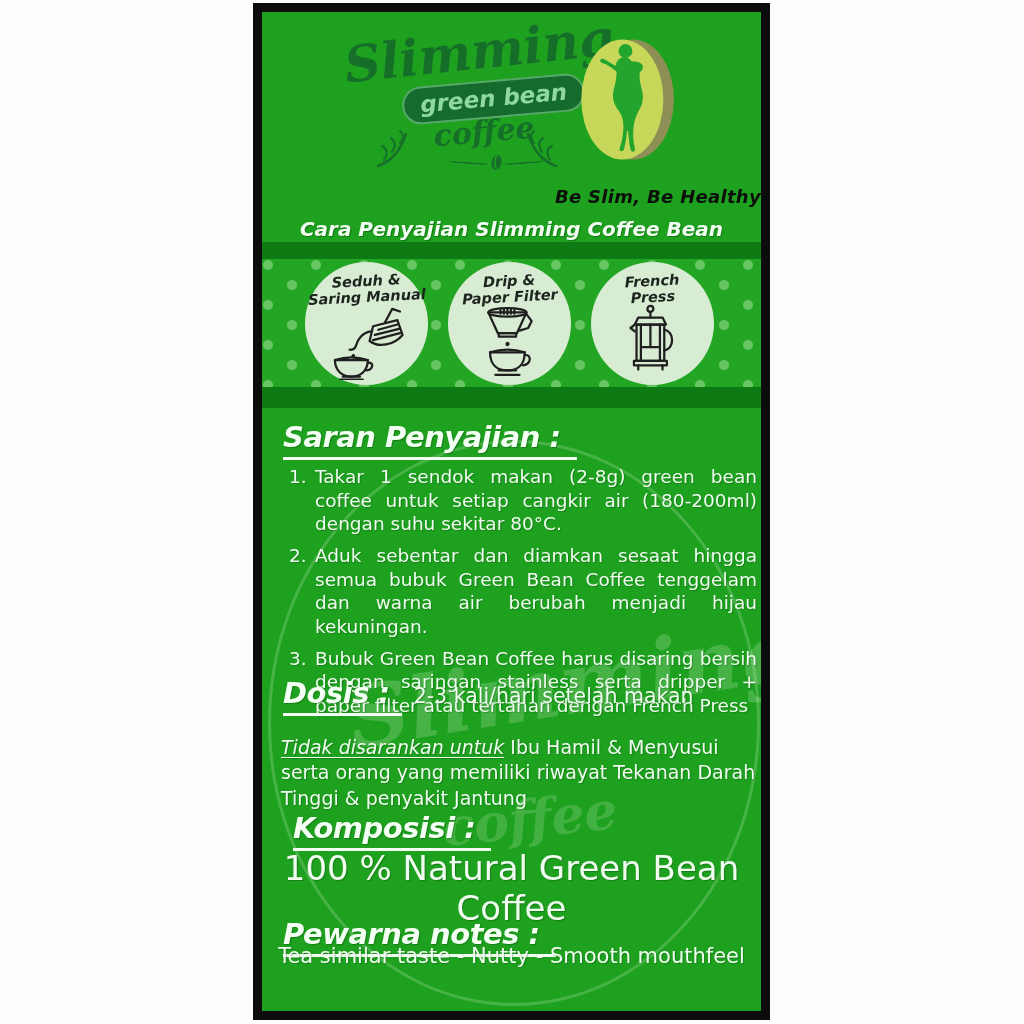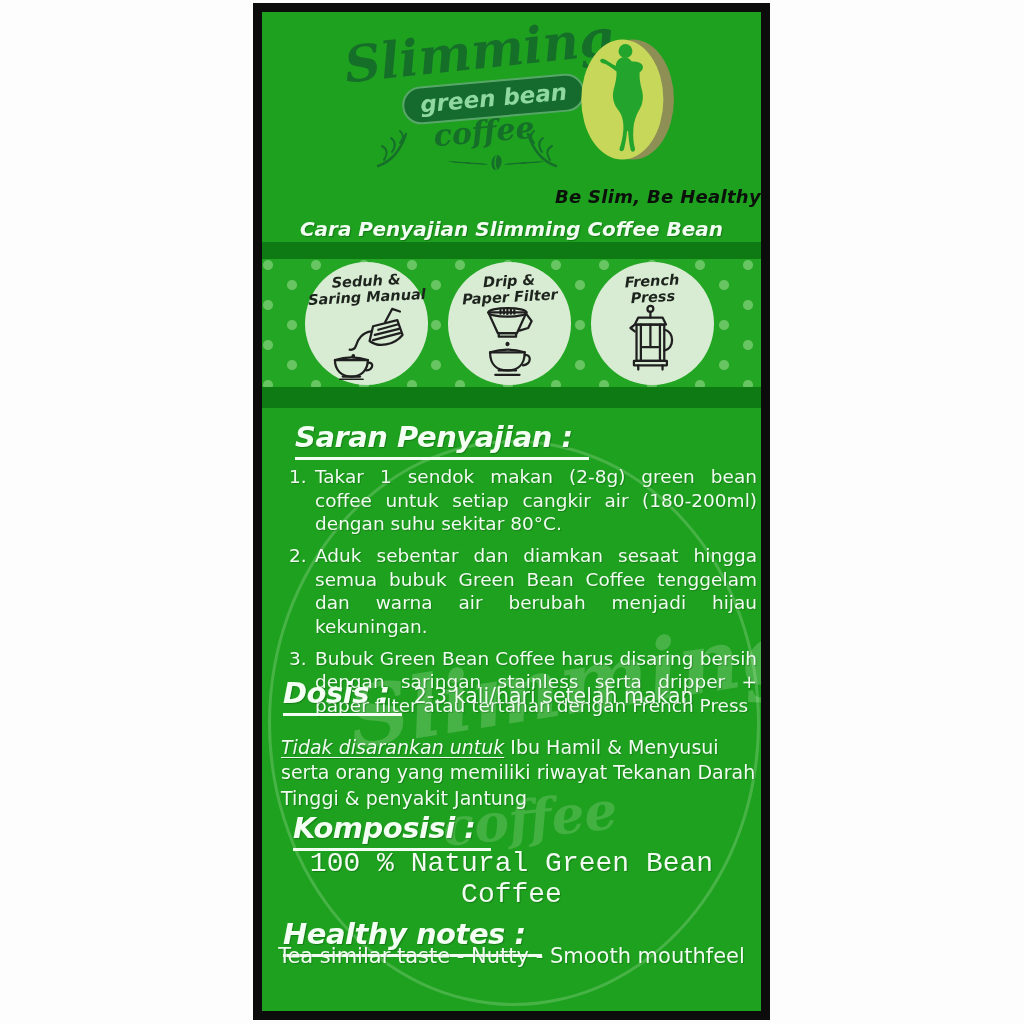--- a/index.html
+++ b/index.html
@@ -52,34 +52,34 @@
   .m-label{position:absolute;top:11px;left:0;width:100%;text-align:center;
            font:italic 700 14.5px "DejaVu Sans",sans-serif;color:#1d241d;line-height:1.12;transform:rotate(-3deg);}
   .m-icon{position:absolute;left:50%;bottom:5px;transform:translateX(-50%);width:78px;height:78px;}
   .m-icon path,.m-icon circle,.m-icon rect,.m-icon line,.m-icon ellipse{fill:none;stroke:#1f1f1f;stroke-width:2.6;stroke-linecap:round;stroke-linejoin:round;}
   .m-icon .fillable{fill:#1f1f1f;stroke:none;}
   
   .content{position:absolute;inset:0;z-index:2;color:#f0fcf0;}
   .h1{display:inline-block;font:italic 700 29px "DejaVu Sans",sans-serif;color:#f3fff3;
       border-bottom:3px solid #f3fff3;padding:0 16px 3px 0;letter-spacing:-0.5px;
       text-shadow:1px 1px 1px rgba(0,60,0,.35);white-space:nowrap;}
-  .saran{position:absolute;left:33px;top:408px;}
+  .saran{position:absolute;left:21px;top:408px;}
   .list{position:absolute;left:27px;top:453px;width:468px;}
   .row{display:flex;margin-bottom:8px;font-size:18.5px;line-height:1.28;text-shadow:1px 1px 1px rgba(0,60,0,.3);}
   .num{width:26px;flex:none;}
   .txt{flex:1;text-align:justify;}
   .dosis{position:absolute;left:21px;top:664px;display:flex;align-items:baseline;}
   .dosis .h1{padding-right:12px;}
   .dosis-txt{font-size:20.5px;margin-left:12px;text-shadow:1px 1px 1px rgba(0,60,0,.3);}
   .warning{position:absolute;left:19px;top:723px;width:476px;font-size:19px;line-height:1.34;
            text-shadow:1px 1px 1px rgba(0,60,0,.3);}
   .w-lead{font-style:italic;text-decoration:underline;text-underline-offset:3px;}
   .komp-h{position:absolute;left:31px;top:799px;}
-  .komp-val{position:absolute;left:0;top:836px;width:100%;text-align:center;font-size:28px;
-            text-shadow:1px 1px 1px rgba(0,60,0,.35);font-family:Liberation Mono, monospace;}
+  .komp-val{position:absolute;left:0;top:836px;width:100%;text-align:center;font-size:34px;
+            text-shadow:1px 1px 1px rgba(0,60,0,.35);}
   .komp-note{position:absolute;left:0;top:868px;width:100%;text-align:center;
              font:italic 700 18.5px "DejaVu Sans",sans-serif;text-shadow:1px 1px 1px rgba(0,60,0,.3);}
   .tast-h{position:absolute;left:21px;top:905px;}
   .tast-val{position:absolute;left:0;top:932px;width:100%;text-align:center;font-size:21px;
             text-shadow:1px 1px 1px rgba(0,60,0,.3);}
 </style>
 </head>
 <body>
 
 <div class="page">
@@ -214,18 +214,18 @@
         <span class="dosis-txt">2-3 kali/hari setelah makan</span>
       </div>
 
       <div class="warning">
         <span class="w-lead">Tidak disarankan untuk</span><span class="w-rest"> Ibu Hamil &amp; Menyusui serta orang yang memiliki riwayat Tekanan Darah Tinggi &amp; penyakit Jantung</span>
       </div>
 
       <div class="h1 komp-h">Komposisi :</div>
       <div class="komp-val">100 % Natural Green Bean Coffee</div>
 
-      <div class="h1 tast-h">Healthy notes :</div>
+      <div class="h1 tast-h">Pewarna notes :</div>
       <div class="tast-val">Tea similar taste - Nutty - Smooth mouthfeel</div>
     </div>
 
   </div>
 </div>
 
 </body></html>

